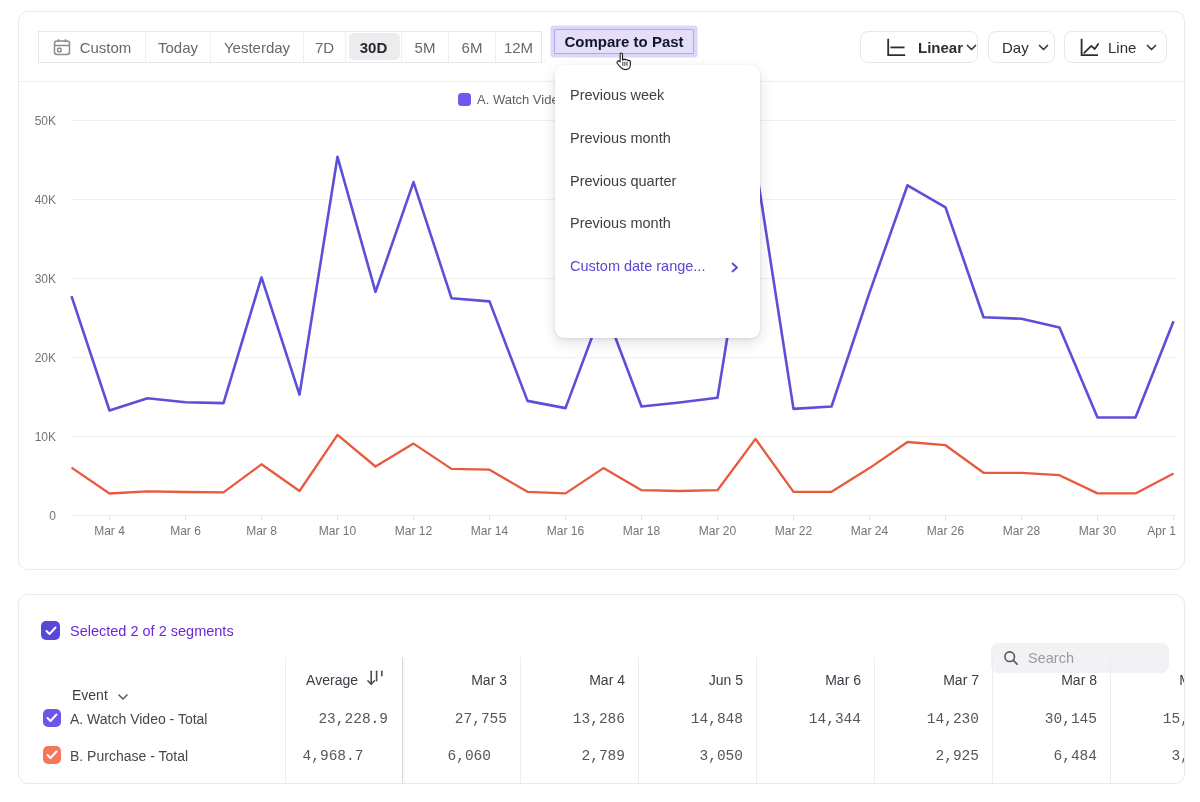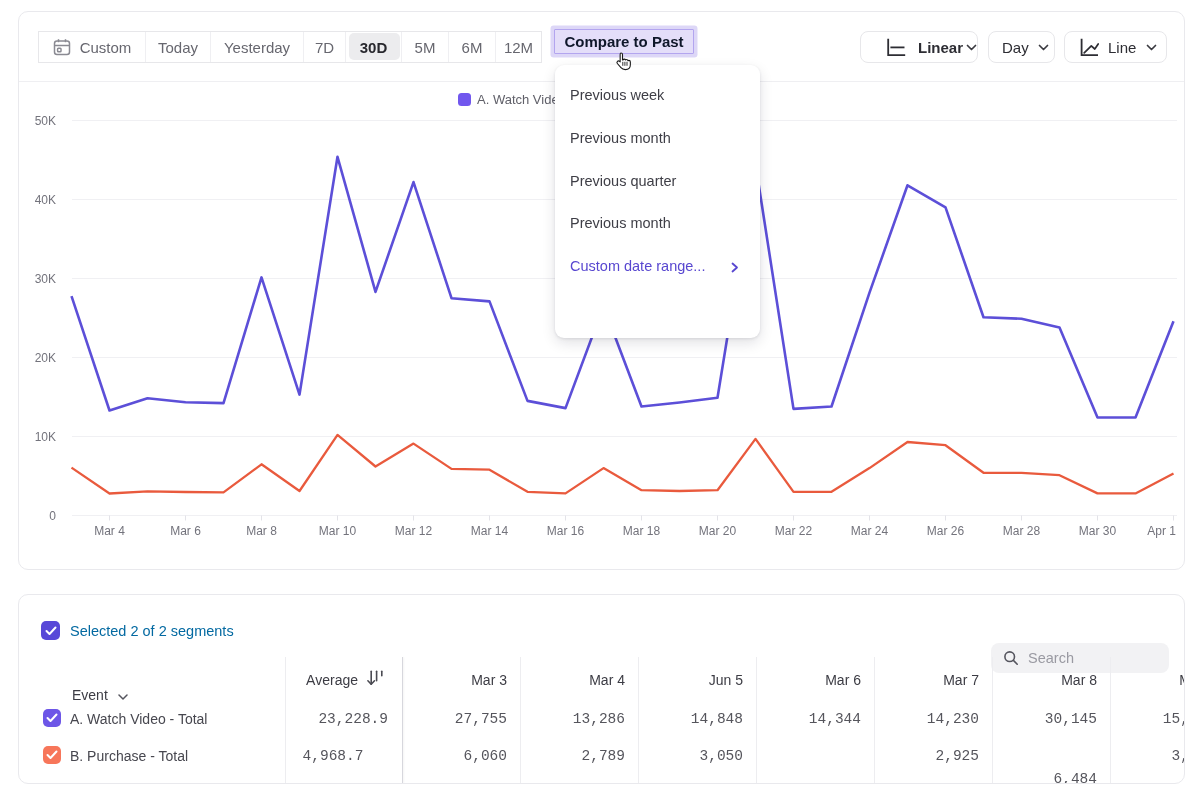--- a/index.html
+++ b/index.html
@@ -16,21 +16,21 @@
 #cmp { position:absolute; left:554px; top:29px; width:140px; height:25px; background:#e4def9; border:1.5px solid #b3a5ef; border-radius:1px; box-shadow:0 0 0 3.5px #ddd7f7; color:#0f172a; font-size:15px; font-weight:bold; display:flex; align-items:center; justify-content:center; }
 .rbtn { position:absolute; top:31px; height:32px; border:1px solid #e7e7ea; border-radius:8px; background:#fff; display:flex; align-items:center; justify-content:center; gap:8px; color:#2d2d33; font-size:15px; font-weight:500; }
 
 #menu { position:absolute; left:555px; top:65px; width:205px; height:273px; background:#fff; border-radius:9px; box-shadow:0 1px 3px rgba(20,20,40,0.10), 0 5px 14px rgba(20,20,40,0.12); z-index:10; padding-top:9px; }
 #menu .mi { height:42.8px; line-height:42.8px; padding-left:15px; font-size:14.5px; color:#3e3e46; position:relative; }
 #menu .mi.purple { color:#5847d0; }
 
 .lgsw { position:absolute; width:13px; height:13px; border-radius:3.5px; top:93px; }
 .lgtx { position:absolute; top:92px; font-size:13px; color:#606069; }
 
-#selrow { position:absolute; left:22px; top:26px; display:flex; align-items:center; gap:10px; font-size:14.5px; color:#0369a1; }
+#selrow { position:absolute; left:22px; top:26px; display:flex; align-items:center; gap:10px; font-size:14.5px; color:#6d28d9; }
 .cb { width:19px; height:19px; border-radius:5px; display:flex; align-items:center; justify-content:center; }
 .cb svg { display:block; }
 #search { position:absolute; left:972px; top:20px; width:178px; height:30px; background:#f2f2f4; border-radius:8px; display:flex; align-items:center; padding-left:12px; gap:9px; color:#9a9aa2; font-size:14.5px;margin-top:28px; }
 .vsep { position:absolute; top:62px; width:1px; height:127px; background:#ededf0; }
 .vsep.dark { background:#d7d7dd; box-shadow:1px 0 2px rgba(0,0,0,0.06); }
 .th { position:absolute; font-size:14px; font-weight:500; color:#3c3c44; }
 .num { position:absolute; font-family:"Liberation Mono", monospace; font-size:14.5px; color:#55555c; text-align:right; width:110px; }
 .rowlab { position:absolute; font-size:14px; color:#47474f; }
 .rowcb { position:absolute; left:24px; width:18px; height:18px; border-radius:5px; display:flex; align-items:center; justify-content:center; }
 </style>
@@ -241,20 +241,20 @@
 <div class="num" style="left:968px; top:116px;">30,145</div>
 <div class="num" style="left:1086px; top:116px;">15,286</div>
 
 <div class="rowcb" style="top:151px; background:#f7765a;">
   <svg width="12" height="10" viewBox="0 0 12 10" fill="none" stroke="#fff" stroke-width="2" stroke-linecap="round" stroke-linejoin="round">
         <polyline points="1.5,5 4.5,8 10.5,1.5"></polyline>
       </svg>
 </div>
 <div class="rowlab" style="left:51px; top:153px;">B. Purchase - Total</div>
 <div class="num" style="left:259px; top:153px;text-align:center;">4,968.7</div>
-<div class="num" style="left:378px; top:153px;">6,060</div>
+<div class="num" style="left:362px; top:153px;">6,060</div>
 <div class="num" style="left:496px; top:153px;">2,789</div>
 <div class="num" style="left:614px; top:153px;">3,050</div>
 <div class="num" style="left:732px; top:153px;margin-top:39px;">2,973</div>
 <div class="num" style="left:850px; top:153px;">2,925</div>
-<div class="num" style="left:968px; top:153px;margin-top:23px;">6,484</div>
+<div class="num" style="left:968px; top:153px;">6,484</div>
 <div class="num" style="left:1086px; top:153px;">3,194</div>
 </div>
 
 </body></html>

